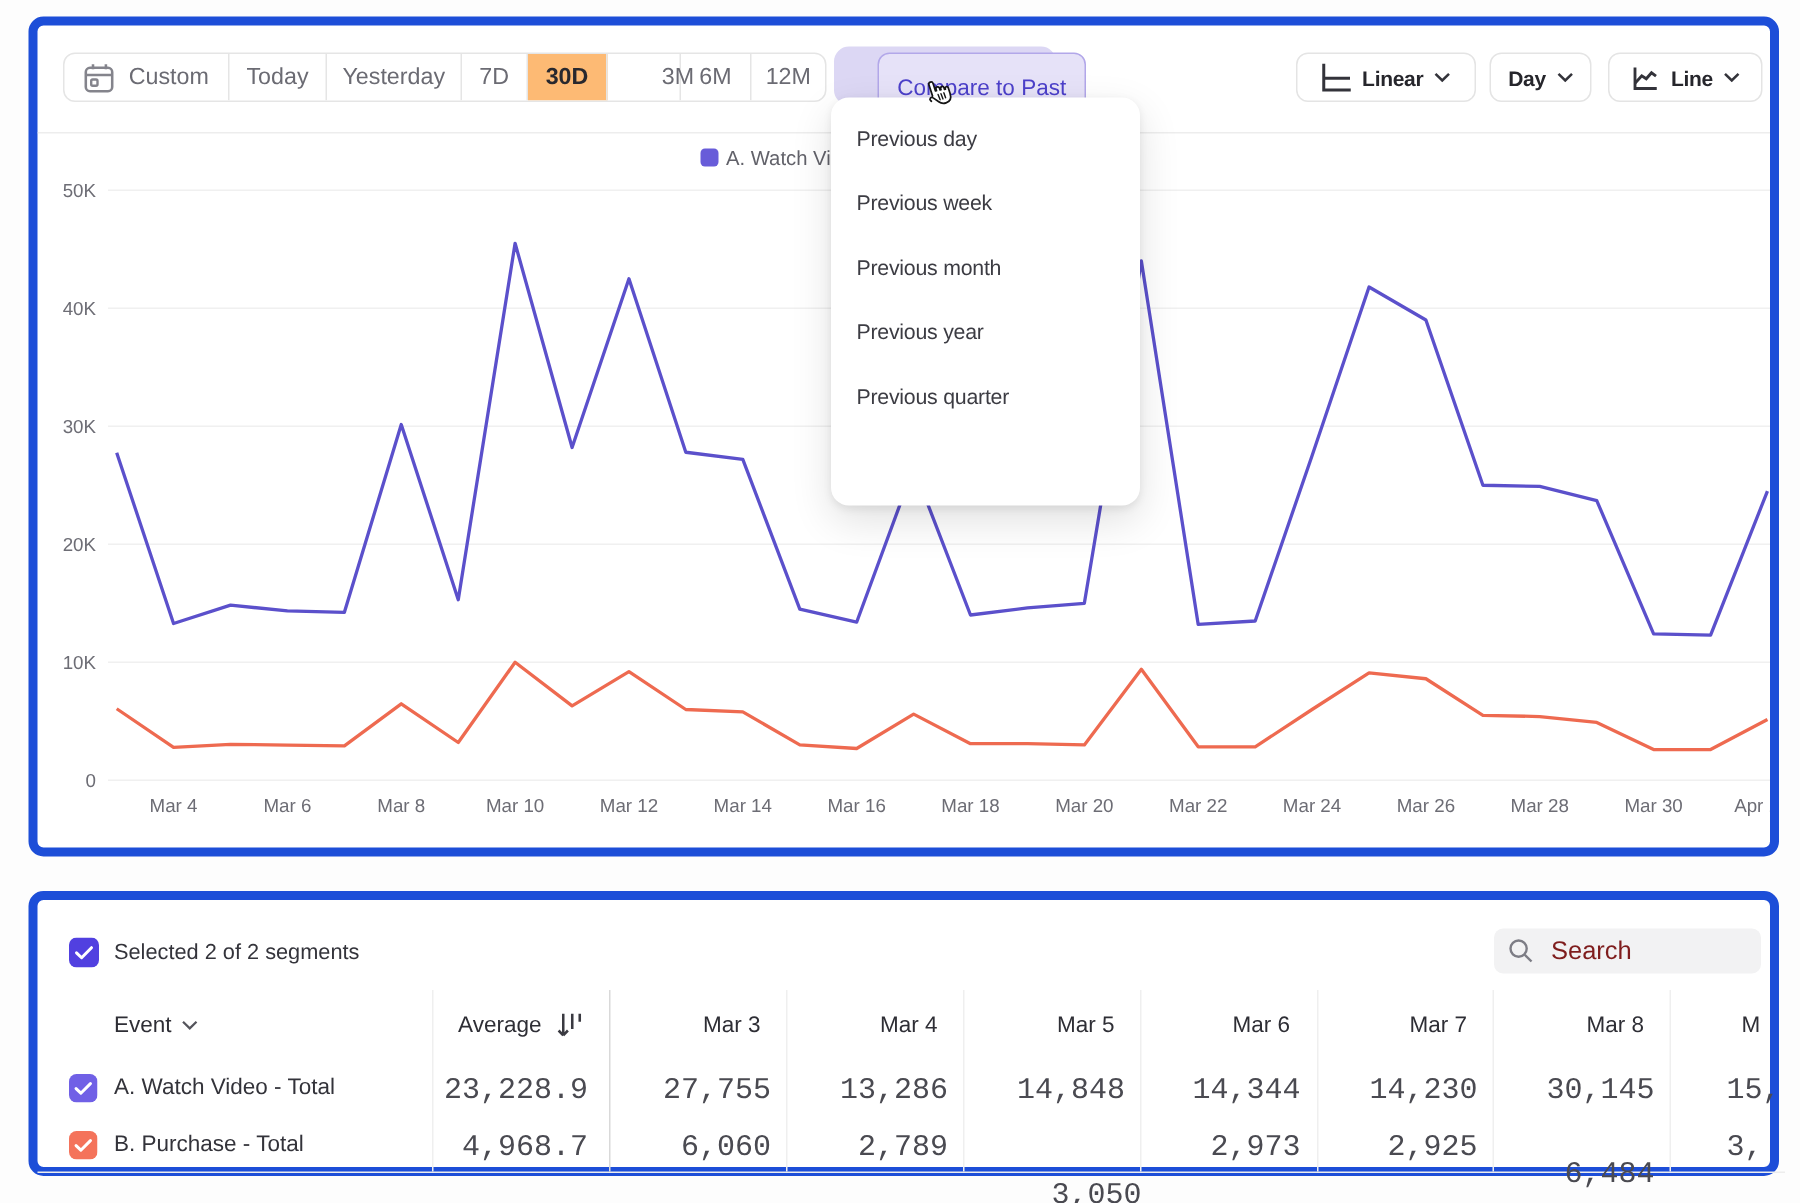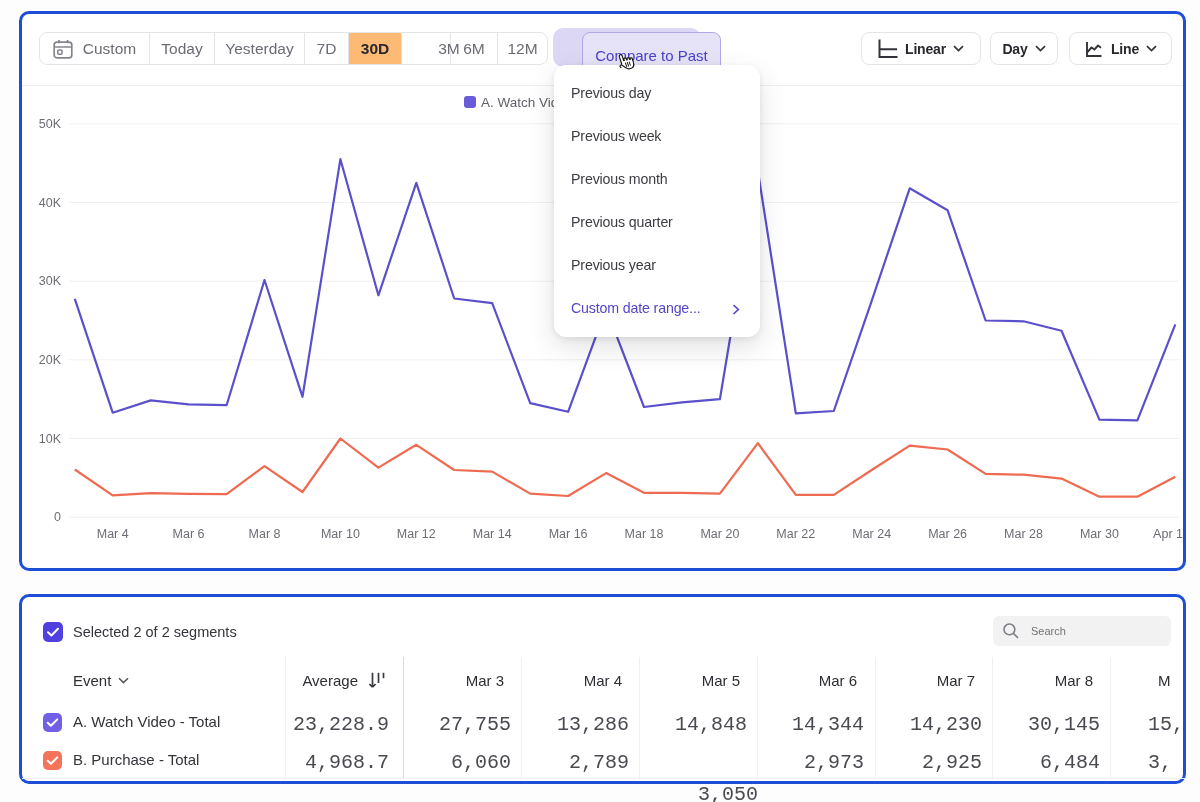--- a/index.html
+++ b/index.html
@@ -1,18 +1,18 @@
 <!DOCTYPE html>
 <html><head>
 <meta charset="utf-8">
 <style>
   * { margin:0; padding:0; box-sizing:border-box; }
   html,body { width:1200px; height:802px; overflow:hidden; }
   body { background:#fdfdfd; font-family:"Liberation Sans", sans-serif; position:relative; }
-  .card { position:absolute; background:#fff; border:3px solid #1d4ed8; border-radius:10px; }
+  .card { position:absolute; background:#fff; border:6px solid #1d4ed8; border-radius:10px; }
   #card1 { left:19px; top:11px; width:1167px; height:560px; overflow:hidden; }
   #card2 { left:19px; top:594px; width:1167px; height:190px; }
   
   .seg { position:absolute; left:17px; top:18px; height:33px; display:flex; border:1px solid #e5e5e5; border-radius:8px; background:#fff; overflow:hidden; }
   .seg .cell { height:31px; display:flex; align-items:center; justify-content:center; border-right:1px solid #e5e5e5; color:#6b6b73; font-size:15.5px; }
   .seg .cell:last-child { border-right:none; }
   .seg .sel { background:#fdba74; color:#28282e; font-weight:700; }
   
   #halo { position:absolute; left:531px; top:14px; width:148px; height:39px; background:#dcd7f4; border-radius:10px; }
   #cmp { position:absolute; left:560px; top:17.5px; width:139px; height:47px; background:#e6e2f8; border:1px solid #b2a7e9; border-radius:8px; color:#4c40ca; font-size:15px; display:flex; align-items:center; justify-content:center; }
@@ -21,21 +21,21 @@
   
   #chart { position:absolute; left:0; top:71px; width:1165px; height:488px; }
   .sw { width:12px; height:12px; border-radius:3px; }
   
   #menu { position:absolute; left:554px; top:65px; width:206px; height:272px; background:#fff; border-radius:12px; box-shadow:0 2px 6px rgba(0,0,0,0.08), 0 10px 28px rgba(0,0,0,0.12); padding-top:7px; z-index:5; }
   #menu .mi { height:43px; line-height:43px; padding-left:17px; font-size:14.2px; letter-spacing:-0.15px; color:#3c3c43; position:relative; }
   #menu .purple { color:#5246cb; }
   
   #selrow { position:absolute; left:21px; top:25px; display:flex; align-items:center; gap:10px; font-size:14.5px; color:#34343b; }
   #search { position:absolute; left:971px; top:19px; width:178px; height:30px; background:#f2f2f3; border-radius:6px; display:flex; align-items:center; padding-left:9px; gap:11px; }
-  #search span { color:#737373; font-size:11px; }
+  #search span { color:#7f1d1d; font-size:17px; }
   .vline { position:absolute; top:60px; width:1px; height:121px; background:#efefef; }
   .vline.dark { background:#d9d9d9; }
   .hdr { position:absolute; top:75px; font-size:15px; font-weight:500; color:#2e2e35; }
   .num { position:absolute; font-family:"Liberation Mono", monospace; font-size:20px; color:#4a4a51; }
   .rowlab { position:absolute; font-size:15px; color:#33333a; }
   #botline { position:absolute; left:0; top:181px; width:1165px; height:1px; background:#ededed; }
   svg { display:block; }
 </style>
 </head>
 <body>
@@ -132,27 +132,22 @@
       <polyline fill="none" stroke="#ee6a50" stroke-width="2.2" stroke-linejoin="round" points="52.8,384.5 90.7,410.3 128.7,408.2 166.6,408.8 204.6,409.2 242.5,381.2 280.5,407.0 318.4,353.5 356.4,382.6 394.3,359.8 432.2,385.0 470.2,386.6 508.2,408.6 546.1,411.0 584.1,388.1 622.0,407.8 660.0,407.8 697.9,408.6 735.9,358.2 773.8,409.9 811.8,409.9 849.7,385.0 887.7,360.6 925.6,364.5 963.6,388.9 1001.5,389.7 1039.5,393.6 1077.4,411.7 1115.4,411.7 1153.3,391.7"></polyline>
       <polyline fill="none" stroke="#5b50cb" stroke-width="2.2" stroke-linejoin="round" points="52.8,213.8 90.7,327.7 128.7,315.4 166.6,319.3 204.6,320.2 242.5,195.0 280.5,311.8 318.4,74.2 356.4,210.3 394.3,97.8 432.2,213.5 470.2,218.2 508.2,318.1 546.1,326.8 584.1,223.7 622.0,322.0 660.0,317.3 697.9,314.2 735.9,86.0 773.8,328.3 811.8,326.0 849.7,215.8 887.7,103.3 925.6,125.3 963.6,235.5 1001.5,236.3 1039.5,245.7 1077.4,334.6 1115.4,335.4 1153.3,239.4"></polyline>
     </svg>
   </div>
 </div>
 
 <div id="menu">
   <div class="mi">Previous day</div>
   <div class="mi">Previous week</div>
   <div class="mi">Previous month</div>
+  <div class="mi">Previous year</div>
   <div class="mi">Previous quarter</div>
-  <div class="mi">Previous year</div>
-  <div class="mi purple">Custom date range...
-    <svg style="position:absolute; right:20px; top:17px;" width="8" height="11" viewBox="0 0 8 11" fill="none" stroke="#5246cb" stroke-width="1.7">
-        <path d="M1.5 1 L6.3 5.5 L1.5 10"></path>
-      </svg>
-  </div>
 </div>
 
 <svg style="position:absolute; left:614px; top:51px; z-index:9;" width="22" height="22" viewBox="0 0 22 22">
  <g transform="rotate(-18 10 11)">
   <path d="M7.2 12.2 V4.4 a1.45 1.45 0 0 1 2.9 0 V9.6 l0.7 0.05 V8.6 a1.2 1.2 0 0 1 2.4 0 V9.9 l0.65 0.05 V9.3 a1.15 1.15 0 0 1 2.3 0 V10.5 l0.6 0.05 V10.2 a1.05 1.05 0 0 1 2.1 0 V14 c0 3.3-1.6 5.3-4.5 5.3 c-2.3 0-3.3-0.65-4.4-2.2 L7.2 13.5 c-0.5-0.7-1.3-0.8-1.9-0.35 c-0.5 0.4-0.6 1.1-0.2 1.7 l0.3 0.45" fill="#fff" stroke="#151515" stroke-width="1.15" stroke-linejoin="round" stroke-linecap="round"></path>
   <g stroke="#151515" stroke-width="0.95" stroke-linecap="round">
    <line x1="11.0" y1="12.4" x2="11.2" y2="16.2"></line>
    <line x1="13.0" y1="12.5" x2="13.2" y2="16.2"></line>
    <line x1="15.0" y1="12.5" x2="15.1" y2="16.0"></line>
   </g>
@@ -222,15 +217,15 @@
       <rect width="19" height="19" rx="5" fill="#f4735b"></rect>
       <path d="M4.7 9.7 L7.9 12.8 L14.3 6.4" stroke="#fff" stroke-width="2" fill="none" stroke-linecap="round" stroke-linejoin="round"></path>
     </svg>
   <div class="rowlab" style="left:51px; top:154px;">B. Purchase - Total</div>
   <div class="num" style="left:257px; top:154px; width:110px; text-align:right;">4,968.7</div>
   <div class="num" style="left:379px; top:154px; width:110px; text-align:right;">6,060</div>
   <div class="num" style="left:497px; top:154px; width:110px; text-align:right;">2,789</div>
   <div class="num" style="left:626px; top:154px; width:110px; text-align:right;margin-top:32px;">3,050</div>
   <div class="num" style="left:732px; top:154px; width:110px; text-align:right;">2,973</div>
   <div class="num" style="left:850px; top:154px; width:110px; text-align:right;">2,925</div>
-  <div class="num" style="left:968px; top:154px; width:110px; text-align:right;">6,484</div>
+  <div class="num" style="left:968px; top:172px; width:110px; text-align:right;">6,484</div>
   <div class="num" style="left:1126px; top:154px;">3,</div>
 </div>
 
 </body></html>

